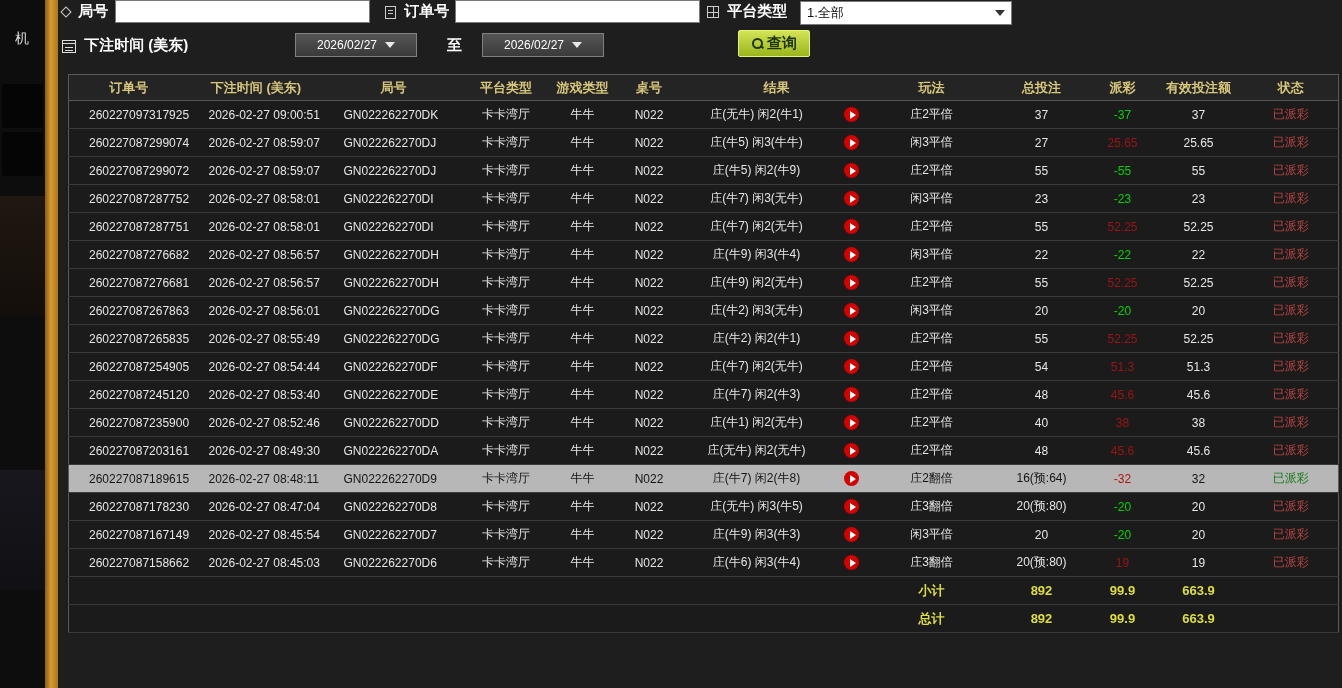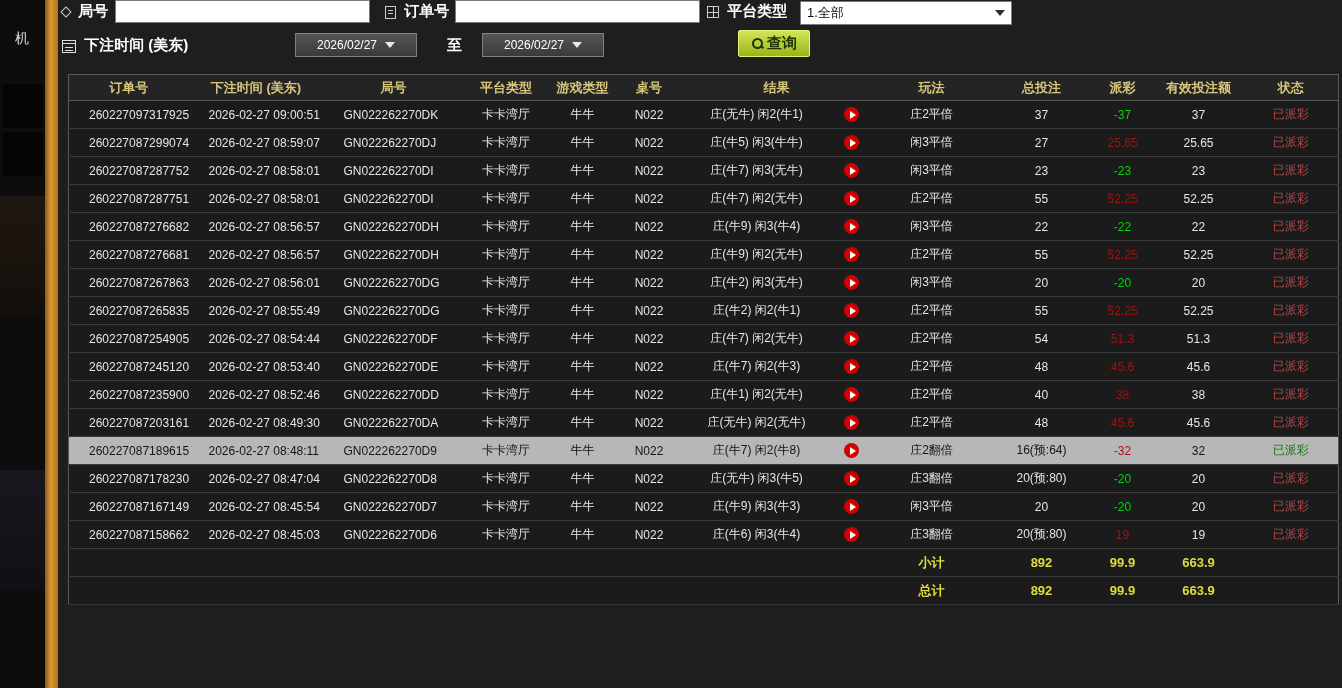--- a/index.html
+++ b/index.html
@@ -172,20 +172,35 @@
               <td>N022</td>
               <td>庄(牛5) 闲3(牛牛)</td>
               <td><span class="play-btn"></span></td>
               <td>闲3平倍</td>
               <td>27</td>
               <td class="red">25.65</td>
               <td>25.65</td>
               <td class="status">已派彩</td>
             </tr>
             <tr>
+              <td class="al">260227087299072</td>
+              <td class="al">2026-02-27 08:59:07</td>
+              <td class="al">GN022262270DJ</td>
+              <td>卡卡湾厅</td>
+              <td>牛牛</td>
+              <td>N022</td>
+              <td>庄(牛5) 闲2(牛9)</td>
+              <td><span class="play-btn"></span></td>
+              <td>庄2平倍</td>
+              <td>55</td>
+              <td class="green">-55</td>
+              <td>55</td>
+              <td class="status">已派彩</td>
+            </tr>
+            <tr>
               <td class="al">260227087287752</td>
               <td class="al">2026-02-27 08:58:01</td>
               <td class="al">GN022262270DI</td>
               <td>卡卡湾厅</td>
               <td>牛牛</td>
               <td>N022</td>
               <td>庄(牛7) 闲3(无牛)</td>
               <td><span class="play-btn"></span></td>
               <td>闲3平倍</td>
               <td>23</td>

